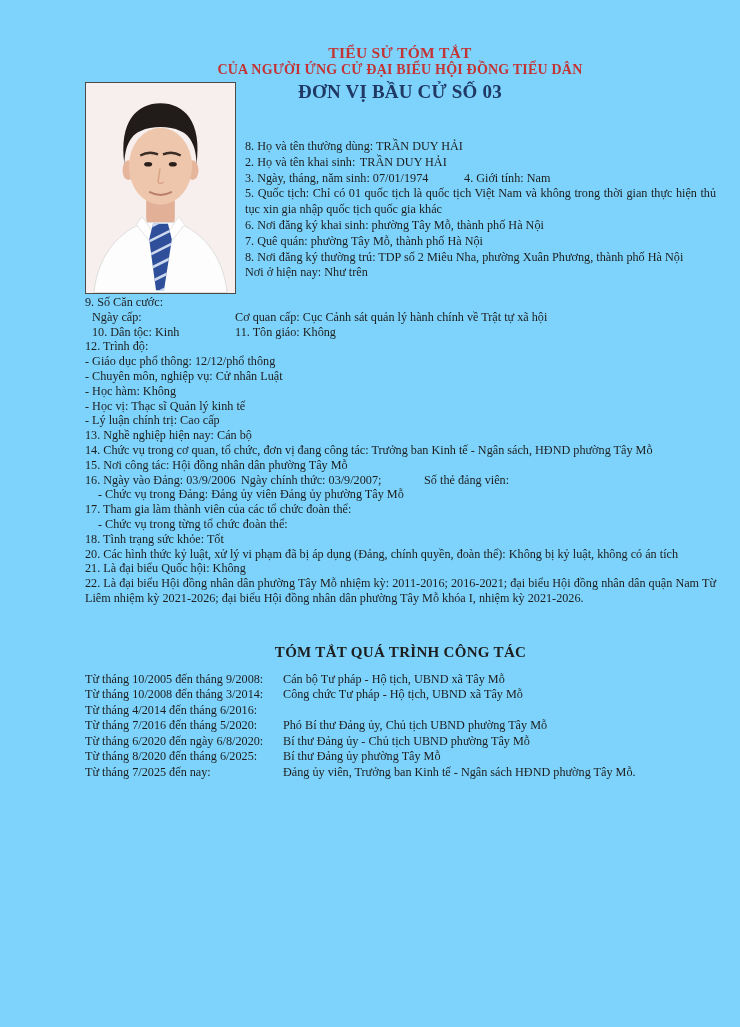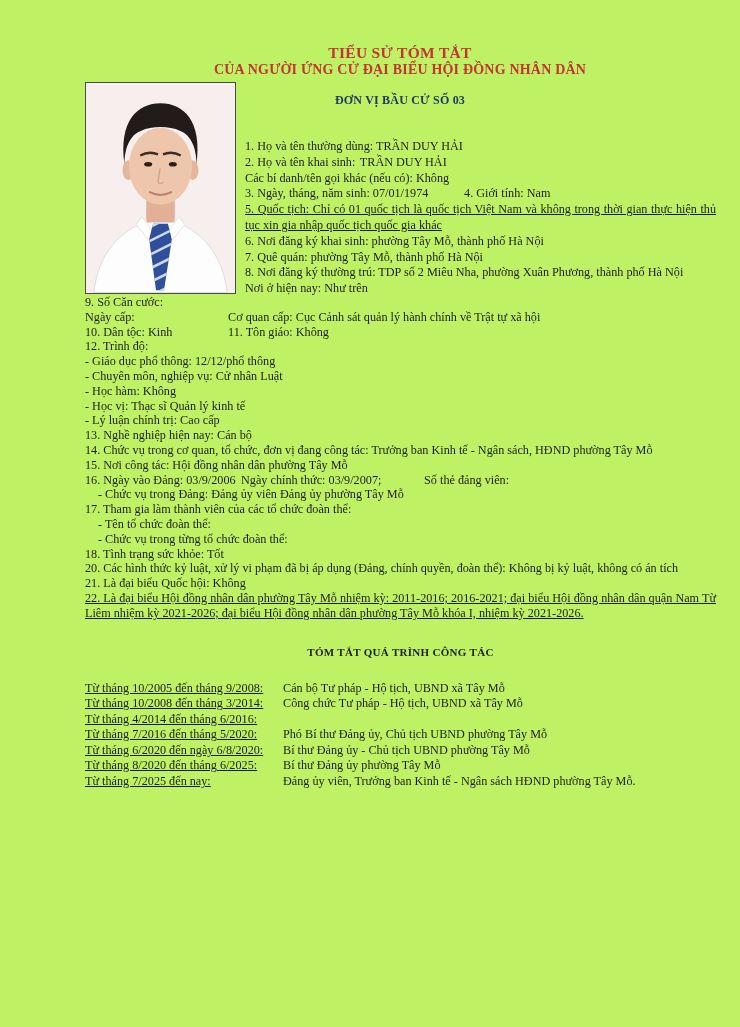--- a/index.html
+++ b/index.html
@@ -6,67 +6,67 @@
   html,body { background:#e9e9e9; }
   :root{
     --red:#c33434;
     --blue:#1f3864;
     --ink:#1d1d1d;
   }
   .page{
     position:relative;
     width:740px; height:1027px;
     margin:0 auto;
-    background:#bef264;
+    background:#7dd3fc;
     font-family:"Liberation Serif","DejaVu Serif",serif;
     color:var(--ink);
     font-size:12.2px;
     overflow:hidden;
   }
   
   .header{
     position:absolute; left:85px; top:44px; width:630px;
     text-align:center; font-weight:bold;
   }
   .t1{ color:var(--red); font-size:15.5px; line-height:17px; letter-spacing:.3px; }
   .t2{ color:var(--red); font-size:14px;   line-height:17px; letter-spacing:.2px; }
-  .t-blue{ color:var(--blue); font-size:12px; line-height:16px; margin-top:14px; letter-spacing:.2px; }
+  .t-blue{ color:var(--blue); font-size:19px; line-height:16px; margin-top:6px; letter-spacing:.2px; }
   
   .photo{
     position:absolute; left:85px; top:82px; width:151px; height:212px;
     border:1px solid #4b4b4b; background:#f7efee;
   }
   .photo svg{ display:block; width:100%; height:100%; }
   
   .personal{ position:absolute; left:245px; top:139px; width:471px; line-height:15.8px; }
   .details { position:absolute; left:85px;  top:295px; width:631px; line-height:14.8px; }
   .ln{ white-space:nowrap; }
-  .wrap{ white-space:normal; text-align:justify;text-decoration:underline; }
+  .wrap{ white-space:normal; text-align:justify; }
   .ind{ padding-left:13px; }
   .col{ display:inline-block; white-space:nowrap; }
-  .w112{ width:112px; } .w216{ width:216px; } .w140{ width:140px; }
+  .w112{ width:112px; } .w216{ width:216px; } .w140{ width:140px;margin-left:7px; }
   .w130{ width:130px; } .w203{ width:203px;padding-left:23px; }
   
   .career{ position:absolute; left:85px; top:644px; width:631px; }
   .career-title{
-    text-align:center; font-weight:bold; font-size:11px;
-    line-height:16px; margin-bottom:21px; letter-spacing:.3px;
+    text-align:center; font-weight:bold; font-size:15px;
+    line-height:16px; margin-bottom:12px; letter-spacing:.3px;
   }
   .crow{ display:flex; line-height:15.45px; }
-  .cperiod{ width:198px; flex:none; white-space:nowrap;text-decoration:underline; }
+  .cperiod{ width:198px; flex:none; white-space:nowrap; }
   .crole{ flex:1; white-space:nowrap; }
 </style>
 </head>
 <body>
 
 <div class="page">
 
   <div class="header">
     <div class="t1">TIỂU SỬ TÓM TẮT</div>
-    <div class="t2">CỦA NGƯỜI ỨNG CỬ ĐẠI BIỂU HỘI ĐỒNG NHÂN DÂN</div>
+    <div class="t2">CỦA NGƯỜI ỨNG CỬ ĐẠI BIỂU HỘI ĐỒNG TIỂU DÂN</div>
     <div class="t-blue">ĐƠN VỊ BẦU CỬ SỐ 03</div>
   </div>
 
   <div class="photo">
     <svg viewBox="0 0 151 212" aria-hidden="true">
       <rect x="0" y="0" width="151" height="212" fill="#f7efee"></rect>
 
       <rect x="61" y="110" width="29" height="36" rx="9" fill="#e2b096"></rect>
 
       <path d="M8 212 C12 172 36 149 59 141 L92 141 C115 149 139 172 143 212 Z" fill="#fdfdfd" stroke="#dcdcdc" stroke-width="1"></path>
@@ -101,26 +101,25 @@
       <ellipse cx="63" cy="82" rx="4" ry="2.3" fill="#2a201b"></ellipse>
       <ellipse cx="88" cy="82" rx="4" ry="2.3" fill="#2a201b"></ellipse>
 
       <path d="M75 86 L73 100 q2.5 3 5.5 0" stroke="#d9a385" stroke-width="1.5" fill="none"></path>
 
       <path d="M64 110 q11.5 6 23 0" stroke="#b97f68" stroke-width="2" fill="none"></path>
     </svg>
   </div>
 
   <div class="personal">
-    <div class="ln">1. Họ và tên thường dùng: TRẦN DUY HẢI</div>
+    <div class="ln">8. Họ và tên thường dùng: TRẦN DUY HẢI</div>
     <div class="ln">
       <span class="col w112">2. Họ và tên khai sinh:</span>
       <span>TRẦN DUY HẢI</span>
     </div>
-    <div class="ln">Các bí danh/tên gọi khác (nếu có): Không</div>
     <div class="ln">
       <span class="col w216">3. Ngày, tháng, năm sinh: 07/01/1974</span>
       <span>4. Giới tính: Nam</span>
     </div>
     <div class="wrap">5. Quốc tịch: Chỉ có 01 quốc tịch là quốc tịch Việt Nam và không trong thời gian thực hiện thủ tục xin gia nhập quốc tịch quốc gia khác</div>
     <div class="ln">6. Nơi đăng ký khai sinh: phường Tây Mỗ, thành phố Hà Nội</div>
     <div class="ln">7. Quê quán: phường Tây Mỗ, thành phố Hà Nội</div>
     <div class="ln">8. Nơi đăng ký thường trú: TDP số 2 Miêu Nha, phường Xuân Phương, thành phố Hà Nội</div>
     <div class="ln">Nơi ở hiện nay: Như trên</div>
   </div>
@@ -144,21 +143,20 @@
     <div class="ln">13. Nghề nghiệp hiện nay: Cán bộ</div>
     <div class="ln">14. Chức vụ trong cơ quan, tổ chức, đơn vị đang công tác: Trưởng ban Kinh tế - Ngân sách, HĐND phường Tây Mỗ</div>
     <div class="ln">15. Nơi công tác: Hội đồng nhân dân phường Tây Mỗ</div>
     <div class="ln">
       <span class="col w130">16. Ngày vào Đảng: 03/9/2006</span>
       <span class="col w203">Ngày chính thức: 03/9/2007;</span>
       <span>Số thẻ đảng viên:</span>
     </div>
     <div class="ln ind">- Chức vụ trong Đảng: Đảng ủy viên Đảng ủy phường Tây Mỗ</div>
     <div class="ln">17. Tham gia làm thành viên của các tổ chức đoàn thể:</div>
-    <div class="ln ind">- Tên tổ chức đoàn thể:</div>
     <div class="ln ind">- Chức vụ trong từng tổ chức đoàn thể:</div>
     <div class="ln">18. Tình trạng sức khỏe: Tốt</div>
     <div class="ln">20. Các hình thức kỷ luật, xử lý vi phạm đã bị áp dụng (Đảng, chính quyền, đoàn thể):  Không bị kỷ luật, không có án tích</div>
     <div class="ln">21. Là đại biểu Quốc hội: Không</div>
     <div class="wrap">22. Là đại biểu Hội đồng nhân dân phường Tây Mỗ nhiệm kỳ: 2011-2016; 2016-2021; đại biểu Hội đồng nhân dân quận Nam Từ Liêm nhiệm kỳ 2021-2026; đại biểu Hội đồng nhân dân phường Tây Mỗ khóa I, nhiệm kỳ 2021-2026.</div>
   </div>
 
   <div class="career">
     <div class="career-title">TÓM TẮT QUÁ TRÌNH CÔNG TÁC</div>
     <div class="crow">

